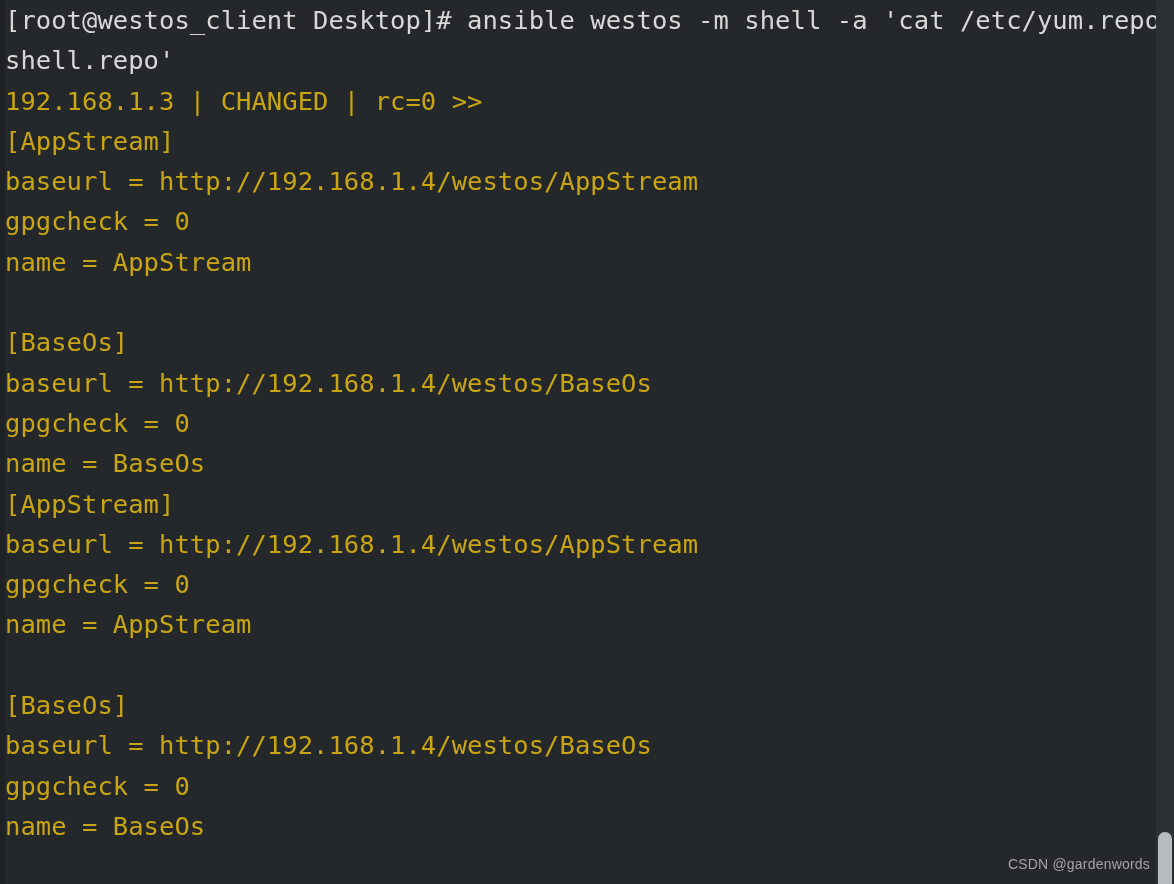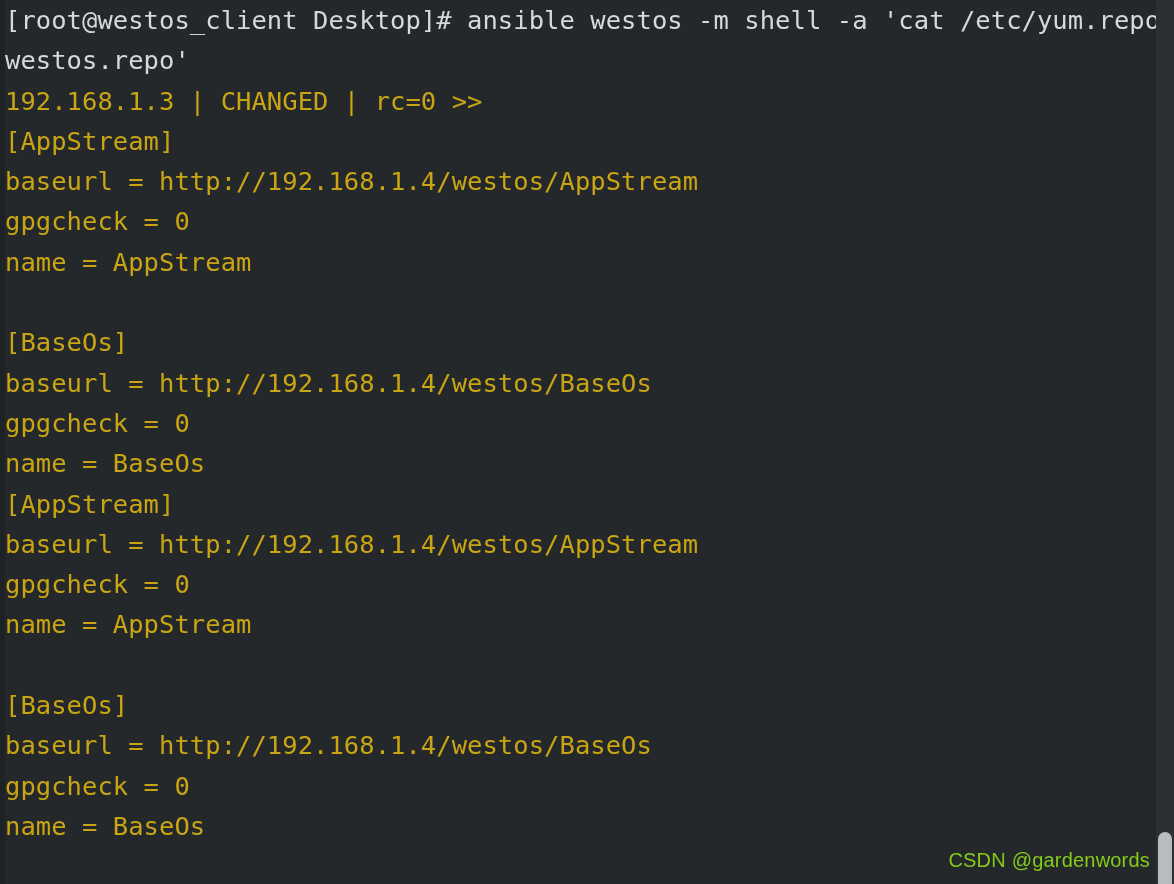--- a/index.html
+++ b/index.html
@@ -64,36 +64,36 @@
     width: 14px;
     height: 52px;
     background: #b9bcbe;
     border-radius: 7px 7px 0 0;
   }
   #watermark {
     position: absolute;
     right: 24px;
     bottom: 12px;
     font-family: "Liberation Sans", sans-serif;
-    font-size: 20px;
-    color: #84cc16;
+    font-size: 14px;
+    color: #a3a3a3;
     white-space: pre;
     letter-spacing: 0.2px;
   }
 </style>
 </head>
 <body>
 
 <div id="terminal">
 
   <div id="left-gutter"></div>
 
   <div id="screen">
     <div class="line fg-prompt">[root@westos_client Desktop]# ansible westos -m shell -a 'cat /etc/yum.repos.d/w</div>
-    <div class="line fg-prompt">westos.repo'</div>
+    <div class="line fg-prompt">shell.repo'</div>
 
     <div class="line fg-gold">192.168.1.3 | CHANGED | rc=0 &gt;&gt;</div>
     <div class="line fg-gold">[AppStream]</div>
     <div class="line fg-gold">baseurl = http://192.168.1.4/westos/AppStream</div>
     <div class="line fg-gold">gpgcheck = 0</div>
     <div class="line fg-gold">name = AppStream</div>
     <div class="line fg-gold blank"></div>
     <div class="line fg-gold">[BaseOs]</div>
     <div class="line fg-gold">baseurl = http://192.168.1.4/westos/BaseOs</div>
     <div class="line fg-gold">gpgcheck = 0</div>

